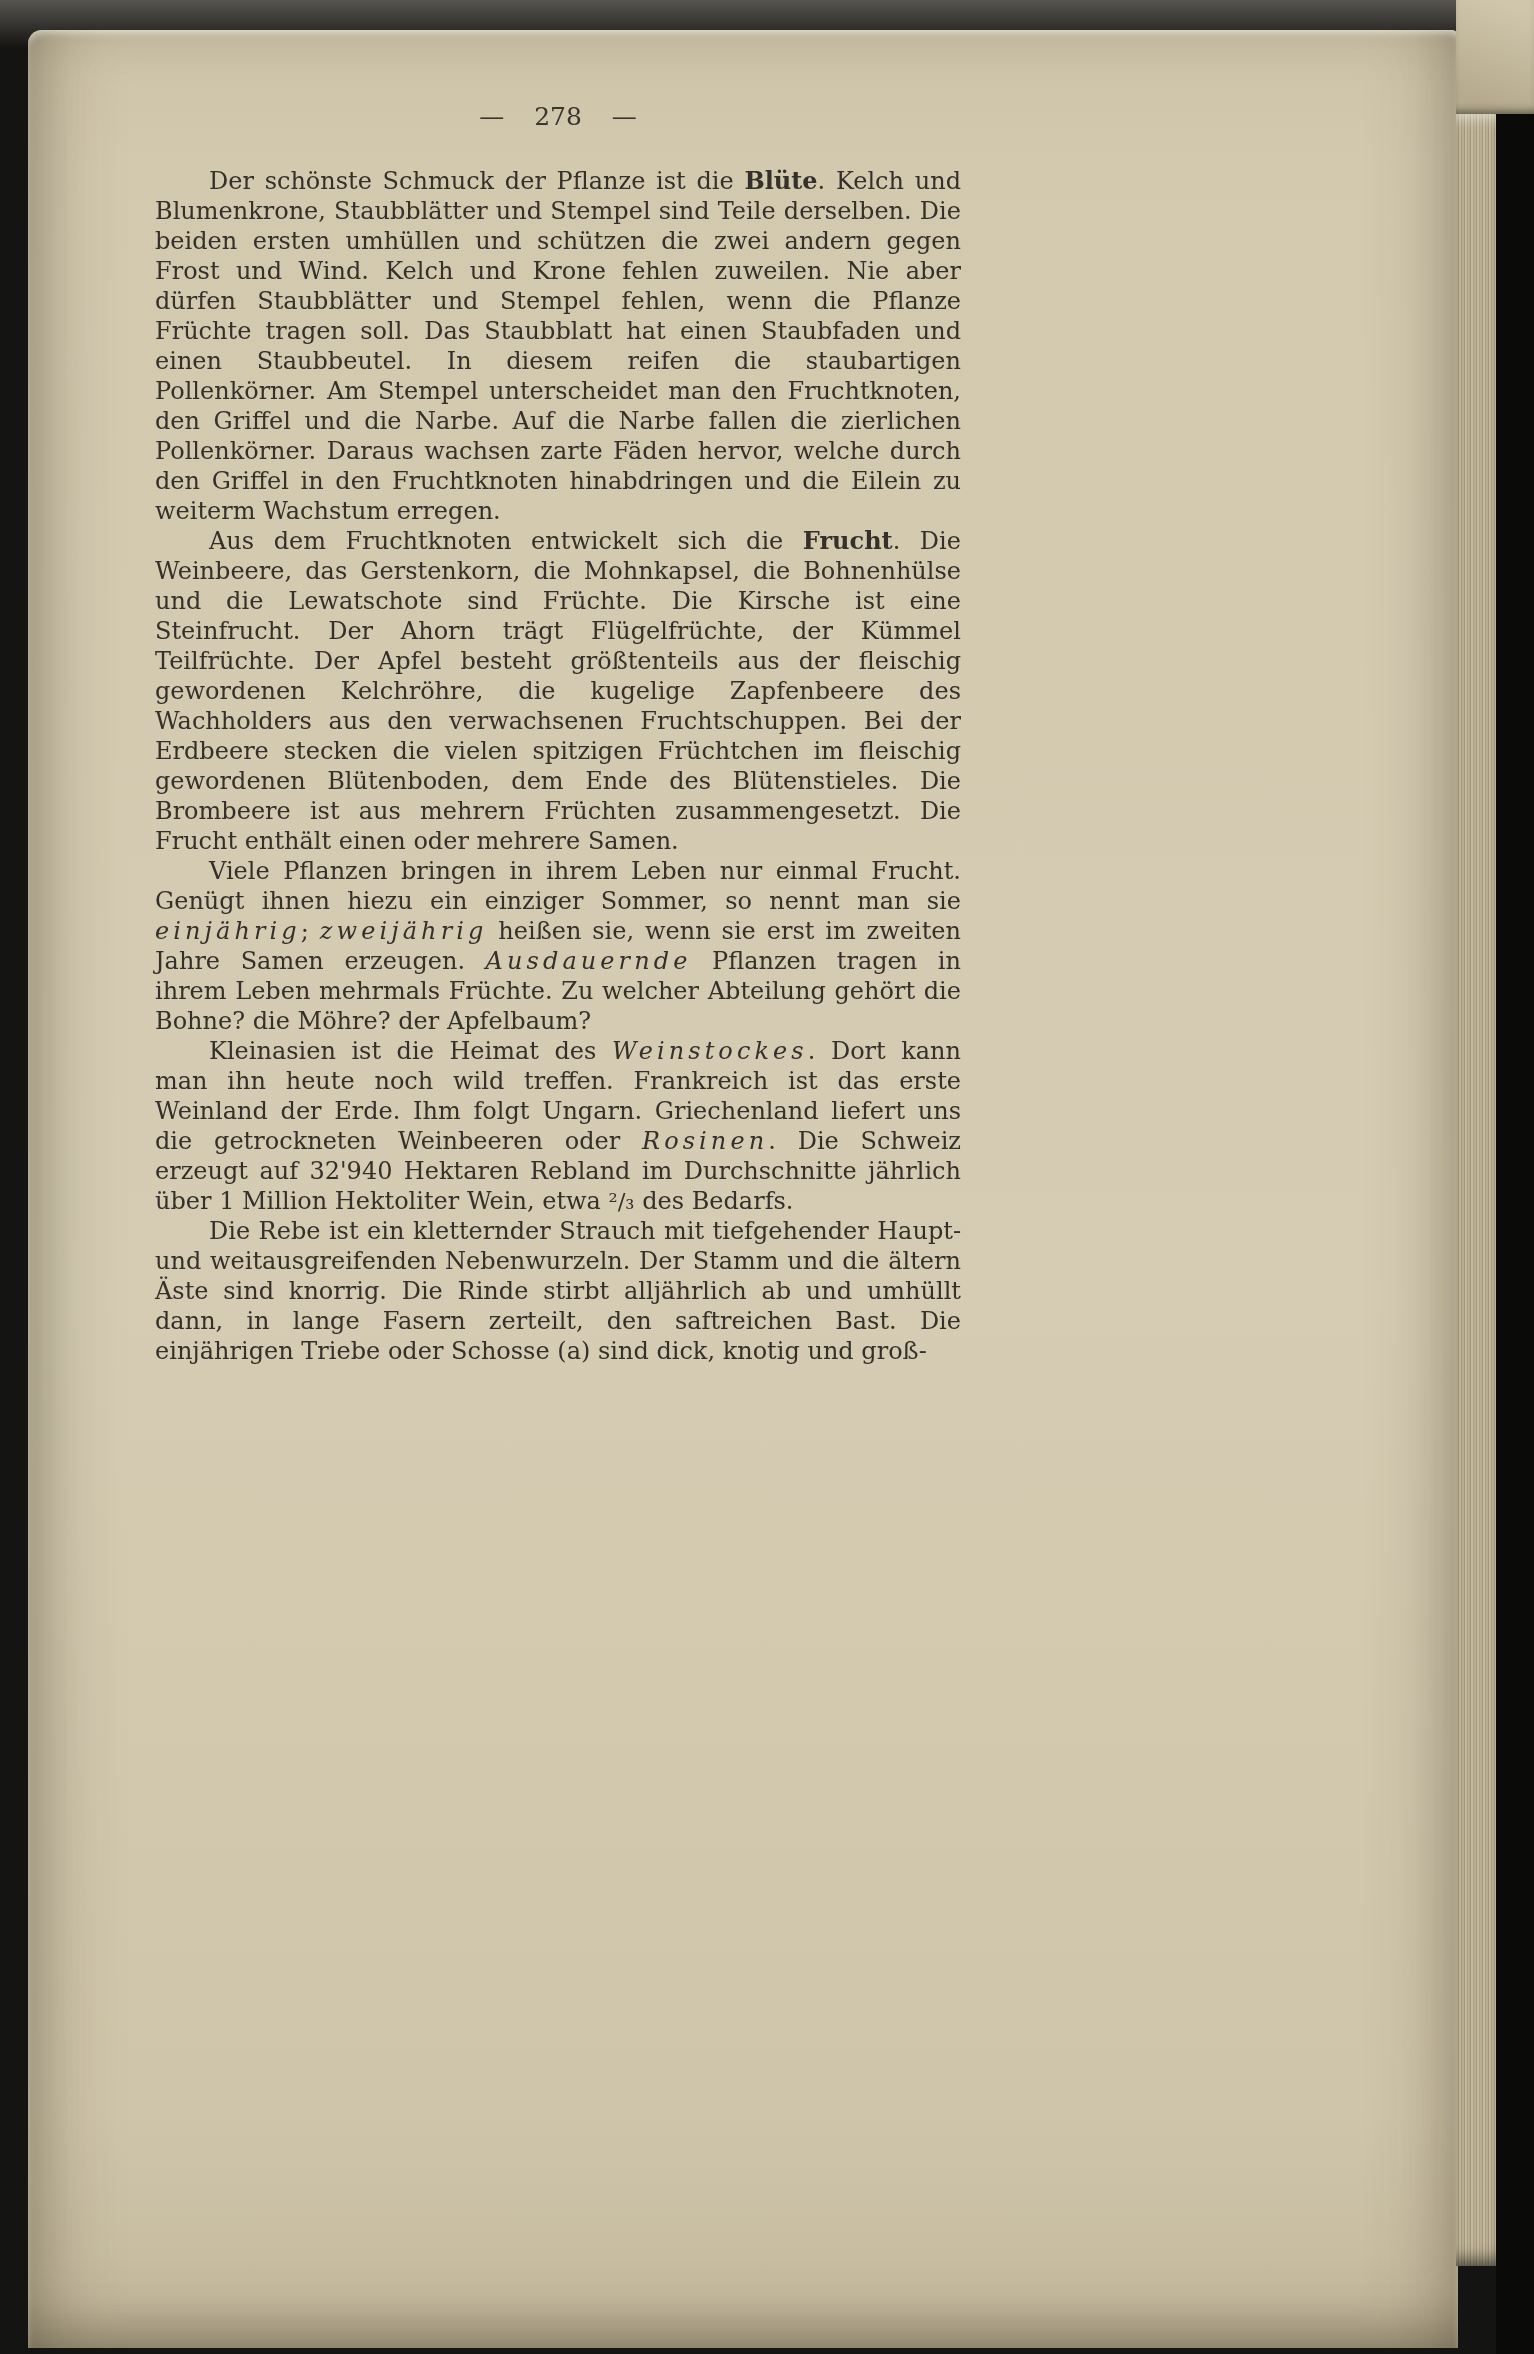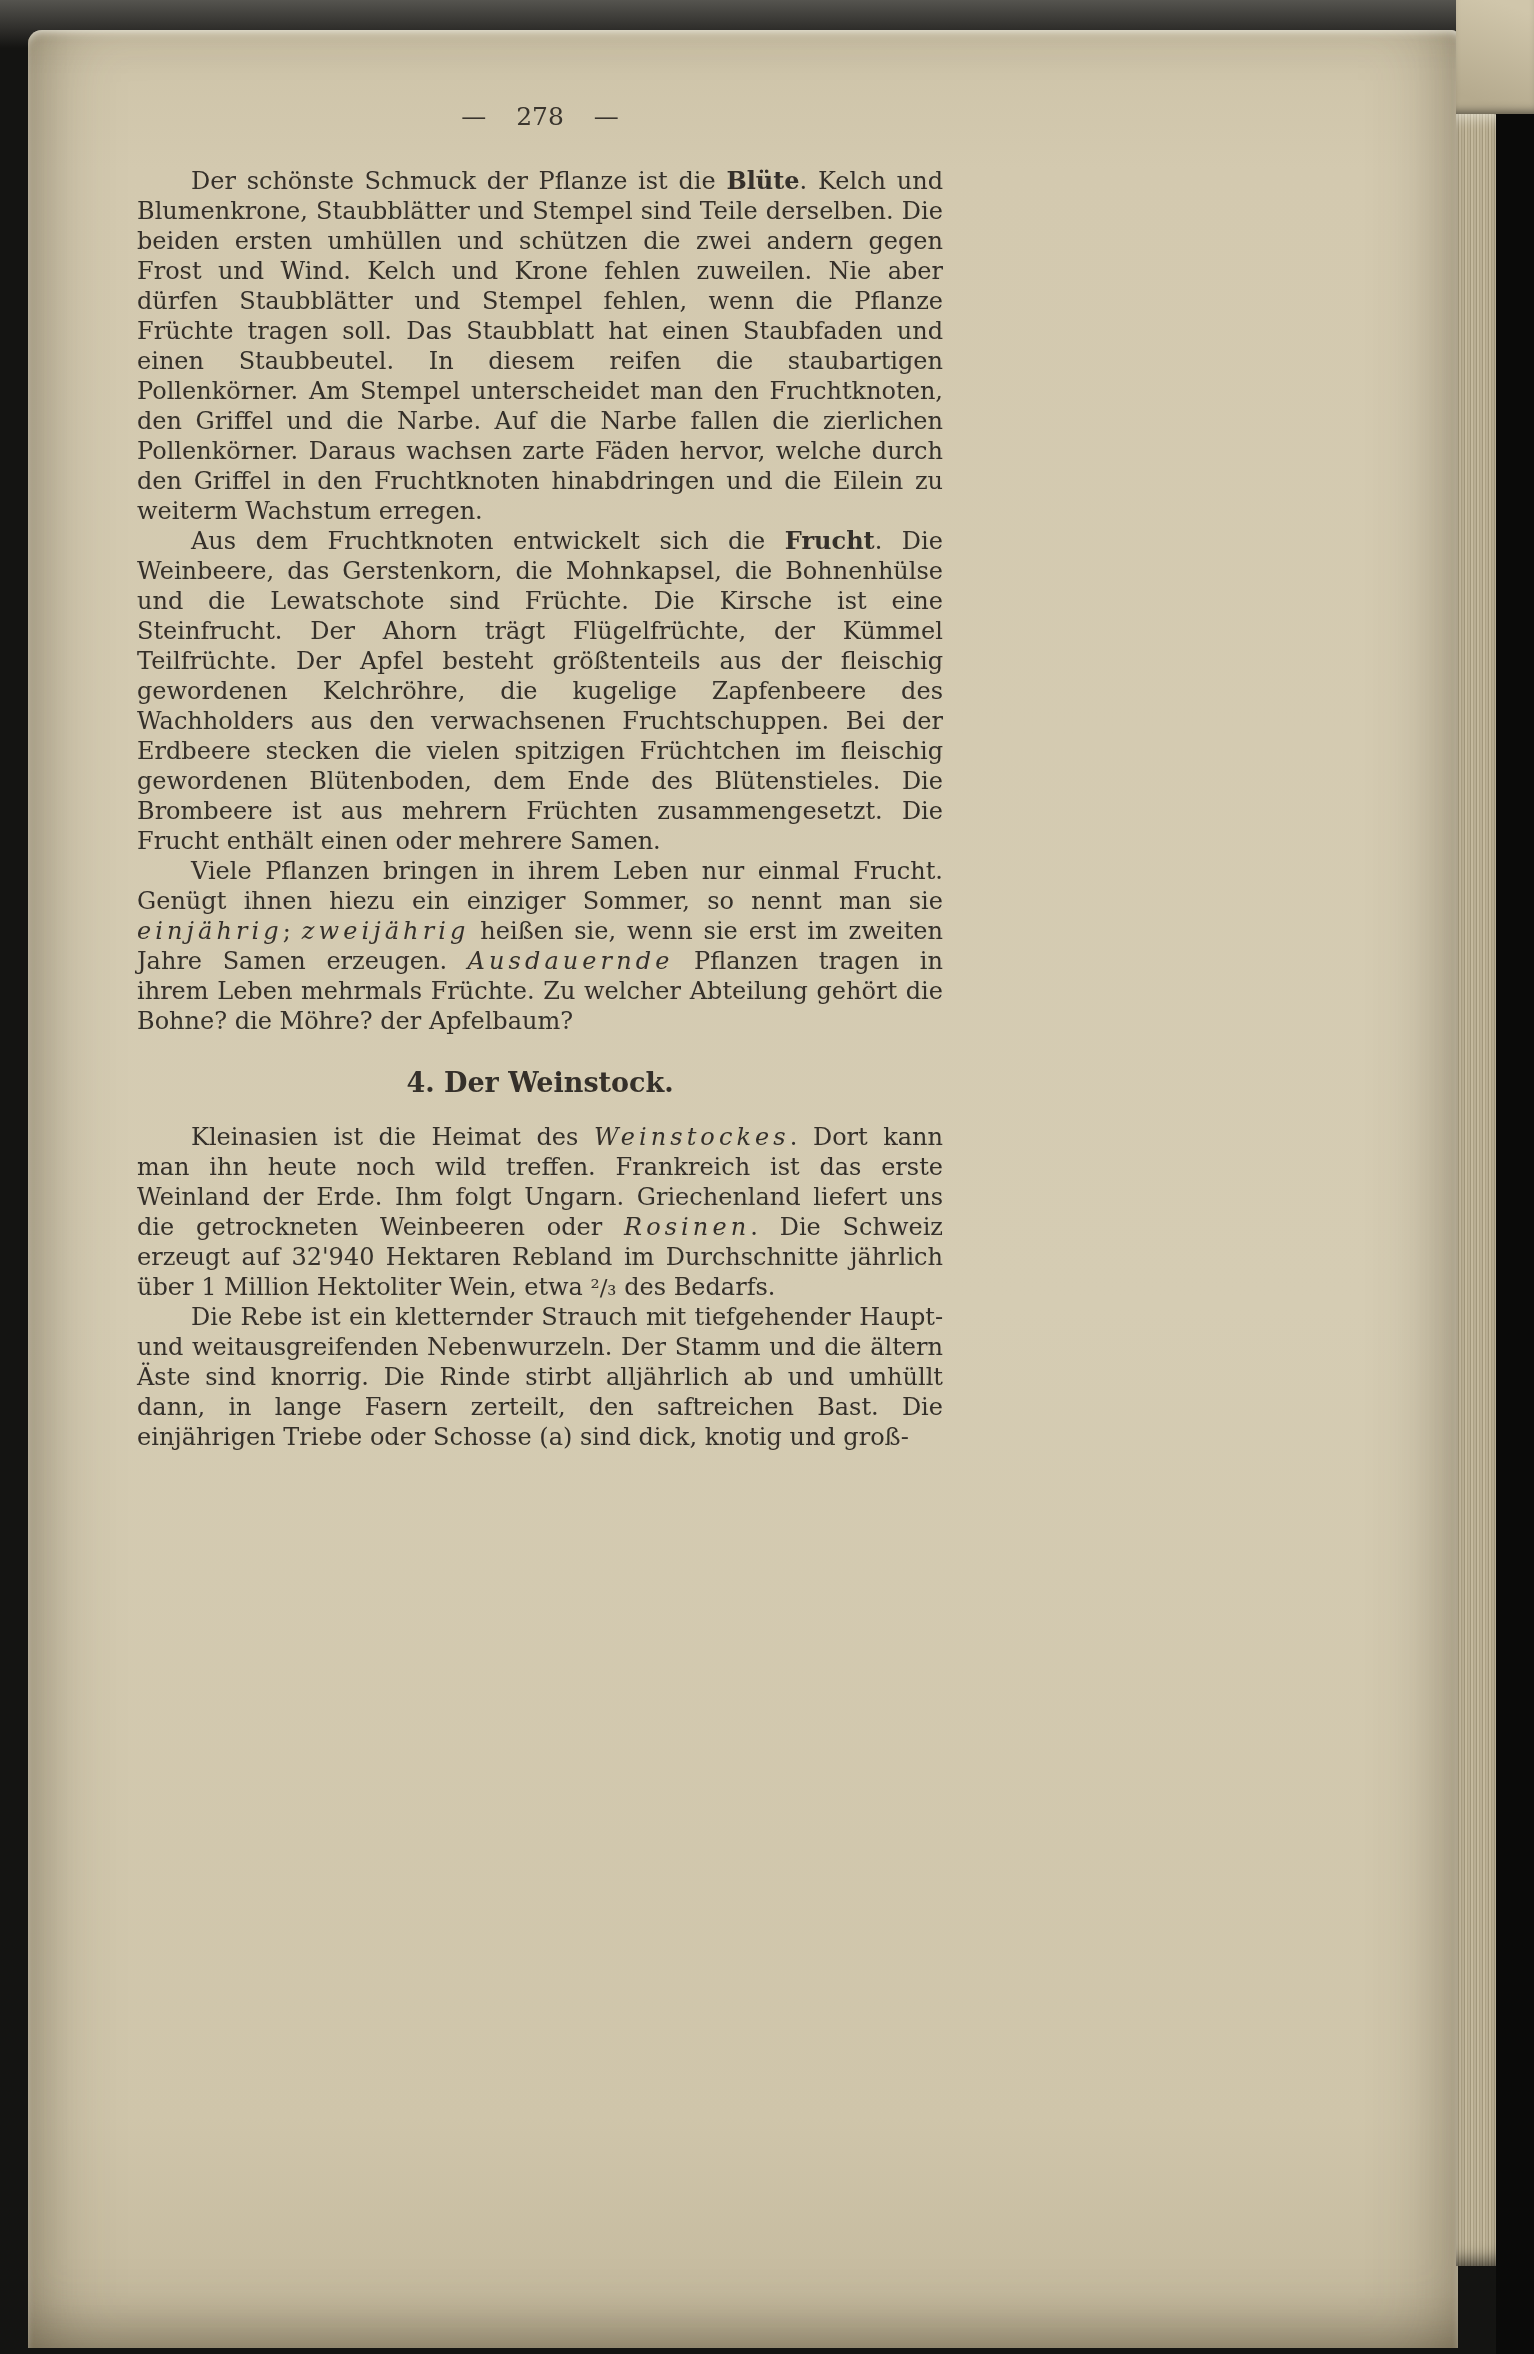--- a/index.html
+++ b/index.html
@@ -35,21 +35,21 @@
     border-radius:0 4px 4px 0;
     box-shadow:
       inset 0 12px 14px -8px rgba(255,255,245,.55),
       inset 0 -14px 16px -8px rgba(0,0,0,.6);
   }
   .right-margin-black{
     position:absolute;right:0;top:114px;width:38px;bottom:0;
     background:#0a0a09;
   }
   .text-column{
-    position:absolute;left:109px;top:58px;width:806px;
+    position:absolute;left:127px;top:58px;width:806px;
     color:#35302a;
     font-size:24px;line-height:30px;
   }
   .page-number{
     text-align:center;
     font-size:25px;
     margin:14px 0 34px 0;
     word-spacing:22px;
     color:#3a352e;
   }
@@ -74,21 +74,20 @@
 
 <div class="scan-background-top"></div>
 
 <div class="book-page">
   <div class="text-column">
     <div class="page-number">— 278 —</div>
 
   <p class="para"><span>Der schönste Schmuck der Pflanze ist die </span><span class="bold">Blüte</span><span>. Kelch und Blumenkrone, Staubblätter und Stempel sind Teile derselben. Die beiden ersten umhüllen und schützen die zwei andern gegen Frost und Wind. Kelch und Krone fehlen zuweilen. Nie aber dürfen Staubblätter und Stempel fehlen, wenn die Pflanze Früchte tragen soll. Das Staubblatt hat einen Staubfaden und einen Staubbeutel. In diesem reifen die staubartigen Pollenkörner. Am Stempel unterscheidet man den Fruchtknoten, den Griffel und die Narbe. Auf die Narbe fallen die zierlichen Pollenkörner. Daraus wachsen zarte Fäden hervor, welche durch den Griffel in den Fruchtknoten hinabdringen und die Eilein zu weiterm Wachstum erregen.</span></p>
       <p class="para"><span>Aus dem Fruchtknoten entwickelt sich die </span><span class="bold">Frucht</span><span>. Die Weinbeere, das Gerstenkorn, die Mohnkapsel, die Bohnenhülse und die Lewatschote sind Früchte. Die Kirsche ist eine Steinfrucht. Der Ahorn trägt Flügelfrüchte, der Kümmel Teilfrüchte. Der Apfel besteht größtenteils aus der fleischig gewordenen Kelchröhre, die kugelige Zapfenbeere des Wachholders aus den verwachsenen Fruchtschuppen. Bei der Erdbeere stecken die vielen spitzigen Früchtchen im fleischig gewordenen Blütenboden, dem Ende des Blütenstieles. Die Brombeere ist aus mehrern Früchten zusammengesetzt. Die Frucht enthält einen oder mehrere Samen.</span></p>
       <p class="para"><span>Viele Pflanzen bringen in ihrem Leben nur einmal Frucht. Genügt ihnen hiezu ein einziger Sommer, so nennt man sie </span><span class="spaced">einjährig</span><span>; </span><span class="spaced">zweijährig</span><span> heißen sie, wenn sie erst im zweiten Jahre Samen erzeugen. </span><span class="spaced">Ausdauernde</span><span> Pflanzen tragen in ihrem Leben mehrmals Früchte. Zu welcher Abteilung gehört die Bohne? die Möhre? der Apfelbaum?</span></p>
-      <h2 class="heading"><span>4. Der Weinstock.</span></h2>
       <p class="para"><span>Kleinasien ist die Heimat des </span><span class="spaced">Weinstockes</span><span>. Dort kann man ihn heute noch wild treffen. Frankreich ist das erste Weinland der Erde. Ihm folgt Ungarn. Griechenland liefert uns die getrockneten Weinbeeren oder </span><span class="spaced">Rosinen</span><span>. Die Schweiz erzeugt auf 32'940 Hektaren Rebland im Durchschnitte jährlich über 1 Million Hektoliter Wein, etwa </span><span class="frac">²/₃</span><span> des Bedarfs.</span></p>
       <p class="para"><span>Die Rebe ist ein kletternder Strauch mit tiefgehender Haupt- und weitausgreifenden Nebenwurzeln. Der Stamm und die ältern Äste sind knorrig. Die Rinde stirbt alljährlich ab und umhüllt dann, in lange Fasern zerteilt, den saftreichen Bast. Die einjährigen Triebe oder Schosse (a) sind dick, knotig und groß-</span></p>
     </div>
 </div>
 
 <div class="next-page-corner"></div>
 <div class="page-stack-edge"></div>
 <div class="right-margin-black"></div>
 
 </body></html>

